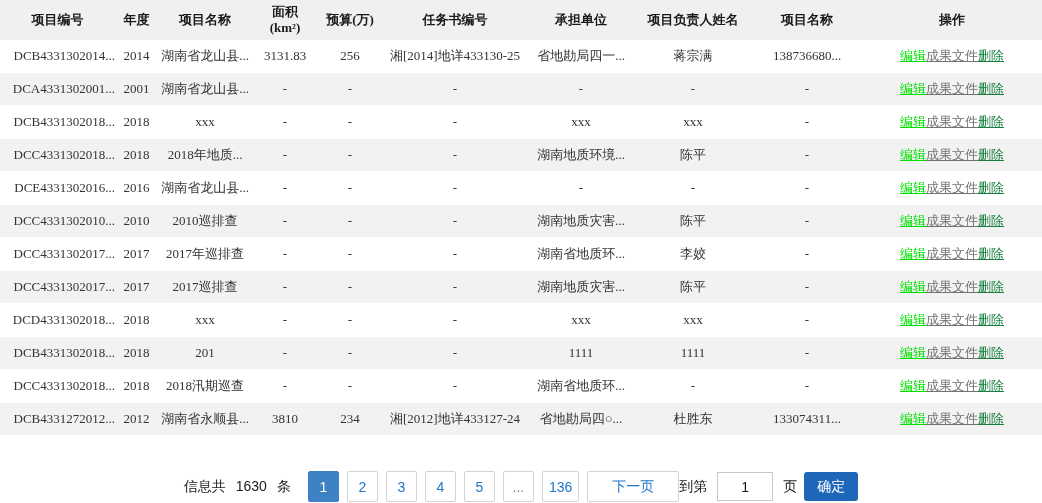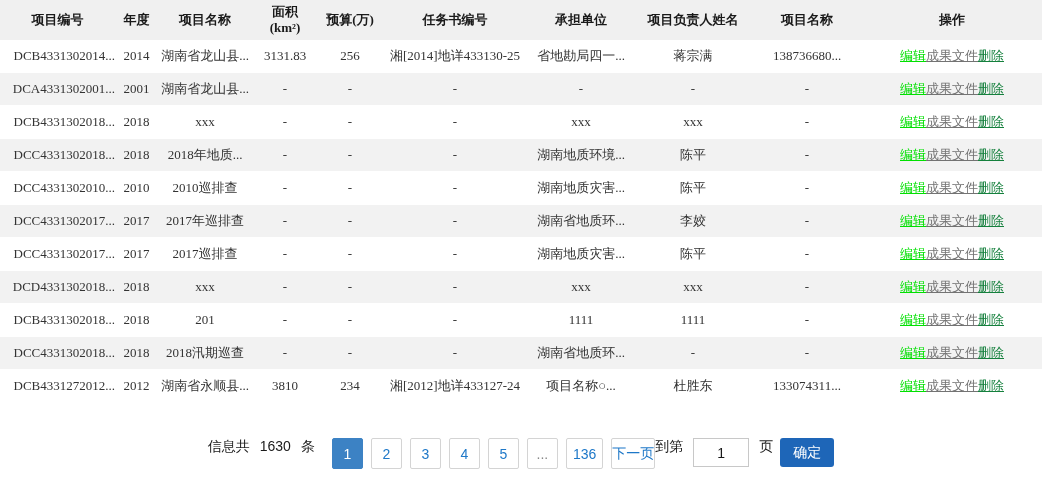--- a/index.html
+++ b/index.html
@@ -24,34 +24,34 @@
   tbody tr:nth-child(even){background:#f2f2f2;}
   tbody td.left{text-align:right;padding-left:1px;}
   td.ops{padding:0;}
   .ops-wrap{display:flex;justify-content:center;align-items:center;}
   a.lnk{text-decoration:underline;cursor:pointer;font-size:13px;}
   a.lnk.edit{color:#00e000;}
   a.lnk.result{color:#737373;}
   a.lnk.delete{color:#15803d;}
   .pagination{
     margin-top:35px;height:31px;
-    display:flex;align-items:flex-start;justify-content:center;
+    display:flex;align-items:center;justify-content:center;
     font-size:14px;color:#1a1a1a;
   }
   .pagination .info{margin-right:9px;}
   .pagination .info b{font-weight:normal;margin:0 10px;}
   button.pg{
     min-width:31px;height:31px;margin-left:8px;box-sizing:border-box;
     background:#fff;border:1px solid #d4d4d4;border-radius:2px;
     color:#1e78c8;font-size:14px;cursor:pointer;
     font-family:inherit;padding:0 6px;
   }
   button.pg.active{background:#3c82c4;border-color:#3c82c4;color:#fff;}
   button.pg.ellipsis{color:#888;}
-  button.pg.next{padding:0 0;}
+  button.pg.next{padding:0 24px;}
   .goto-prefix{}
   input.goto-input{
     width:56px;height:29px;box-sizing:border-box;margin:0 10px;
     border:1px solid #c8c8c8;text-align:center;font-size:14px;
     font-family:inherit;color:#1a1a1a;outline:none;
   }
   button.confirm{
     margin-left:7px;height:29px;padding:0 13px;
     background:#1e66b8;color:#fff;border:none;border-radius:3px;
     font-size:14px;cursor:pointer;font-family:inherit;
@@ -155,20 +155,38 @@
       <td>-</td>
       <td class="ops">
           <div class="ops-wrap">
         <a class="lnk edit">编辑</a>
         <a class="lnk result">成果文件</a>
         <a class="lnk delete">删除</a>
       </div>
         </td>
     </tr>
     <tr>
+      <td class="left">DCE4331302016...</td>
+      <td>2016</td>
+      <td>湖南省龙山县...</td>
+      <td>-</td>
+      <td>-</td>
+      <td>-</td>
+      <td>-</td>
+      <td>-</td>
+      <td>-</td>
+      <td class="ops">
+          <div class="ops-wrap">
+        <a class="lnk edit">编辑</a>
+        <a class="lnk result">成果文件</a>
+        <a class="lnk delete">删除</a>
+      </div>
+        </td>
+    </tr>
+    <tr>
       <td class="left">DCC4331302010...</td>
       <td>2010</td>
       <td>2010巡排查</td>
       <td>-</td>
       <td>-</td>
       <td>-</td>
       <td>湖南地质灾害...</td>
       <td>陈平</td>
       <td>-</td>
       <td class="ops">
@@ -269,21 +287,21 @@
       </div>
         </td>
     </tr>
     <tr>
       <td class="left">DCB4331272012...</td>
       <td>2012</td>
       <td>湖南省永顺县...</td>
       <td>3810</td>
       <td>234</td>
       <td>湘[2012]地详433127-24</td>
-      <td>项目名称○...</td>
+      <td>省地勘局四○...</td>
       <td>杜胜东</td>
       <td>133074311...</td>
       <td class="ops">
           <div class="ops-wrap">
         <a class="lnk edit">编辑</a>
         <a class="lnk result">成果文件</a>
         <a class="lnk delete">删除</a>
       </div>
         </td>
     </tr>

